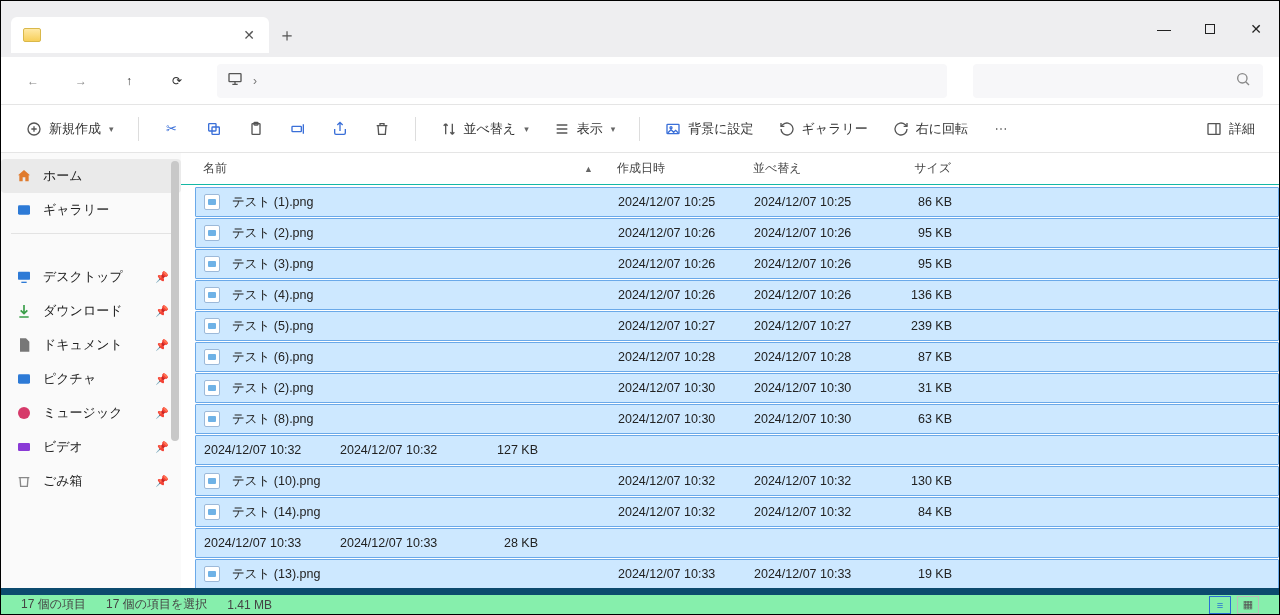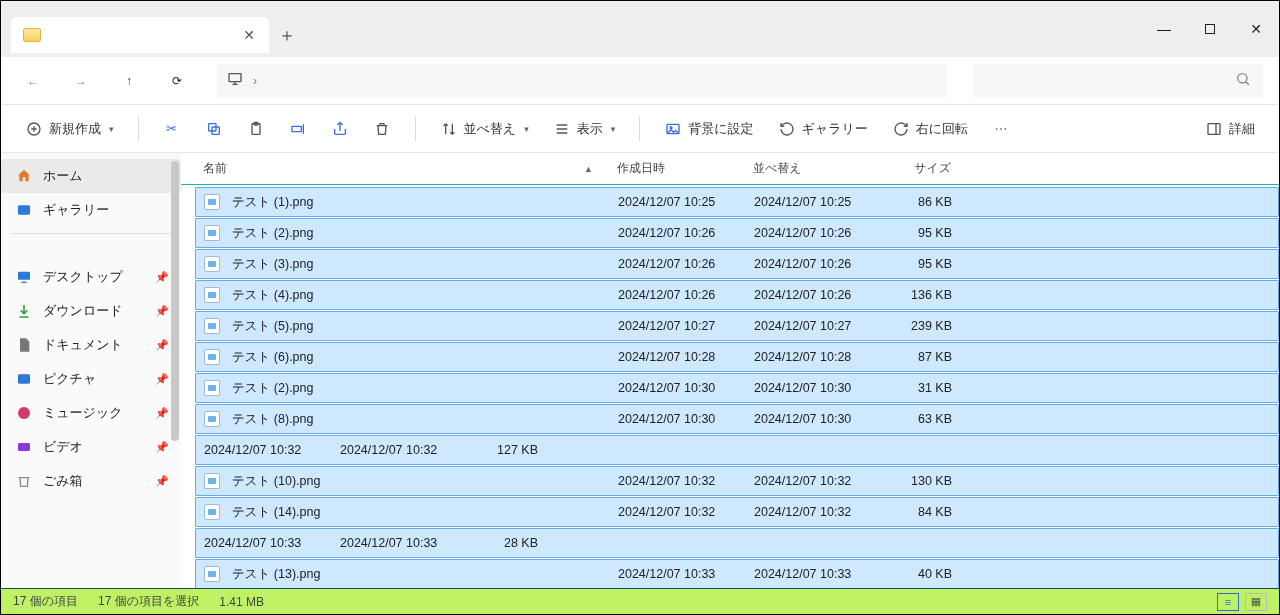--- a/index.html
+++ b/index.html
@@ -63,21 +63,21 @@
   .row { display: flex; align-items: center; height: 30px; background: #cde8ff; border: 1px solid #6aa9e9; margin-bottom: 1px; font-size: 12.5px; color: #222; border-radius: 1px; }
   .row .cell { padding: 0 8px; }
   .row .c-name { width: 414px; display: flex; align-items: center; gap: 12px; }
   .row .c-date { width: 136px; }
   .row .c-mod  { width: 132px; }
   .row .c-size { width: 82px; text-align: right; }
   .fileicon { width: 16px; height: 16px; background: #fff; border: 1px solid #9cb9d9; border-radius: 2px; display: inline-block; position: relative; }
   .fileicon::after { content: ""; position: absolute; left: 3px; top: 4px; width: 8px; height: 6px; background: #6fb2e6; border-radius: 1px; }
 
   
-  .statusbar { height: 26px; border-top: 1px solid #0c4a6e; display: flex; align-items: center; padding: 0 12px; gap: 20px; font-size: 12px; color: #444; background: #bef264; }
+  .statusbar { height: 26px; border-top: 7px solid #0c4a6e; display: flex; align-items: center; padding: 0 20px; gap: 20px; font-size: 12px; color: #444; background: #86efac; }
   .statusbar .right { margin-left: auto; display: flex; gap: 6px; }
   .view-btn { width: 22px; height: 18px; border: 1px solid #bbb; display: flex; align-items: center; justify-content: center; font-size: 11px; color: #555; cursor: pointer; }
   .view-btn.active { border-color: #2a6fd6; color: #2a6fd6; }
 
   svg { width: 16px; height: 16px; }
 </style>
 </head>
 <body>
 
 <div class="window">
@@ -440,21 +440,21 @@
             <div class="cell c-mod">2024/12/07 10:33</div>
             <div class="cell c-size">28 KB</div>
           </div>
           <div class="row">
             <div class="cell c-name">
               <span class="fileicon"></span>
               <span>テスト (13).png</span>
             </div>
             <div class="cell c-date">2024/12/07 10:33</div>
             <div class="cell c-mod">2024/12/07 10:33</div>
-            <div class="cell c-size">40 KB</div>
+            <div class="cell c-size">19 KB</div>
           </div>
         </div>
     </div>
 
   </div>
 
   <div class="statusbar">
     <span>17 個の項目</span>
     <span>17 個の項目を選択</span>
     <span>1.41 MB</span>

